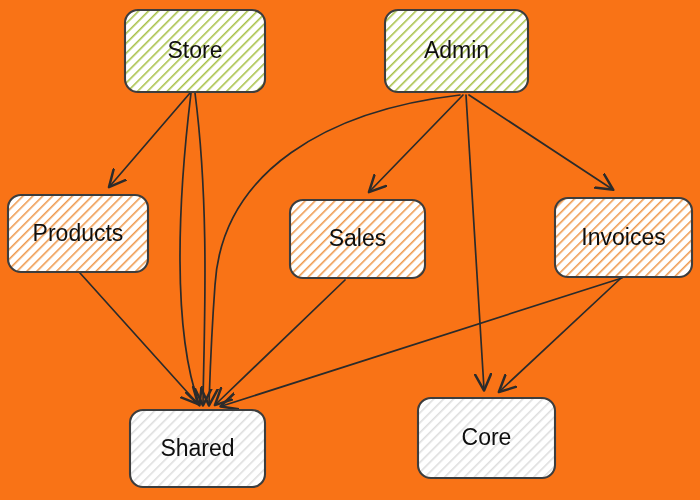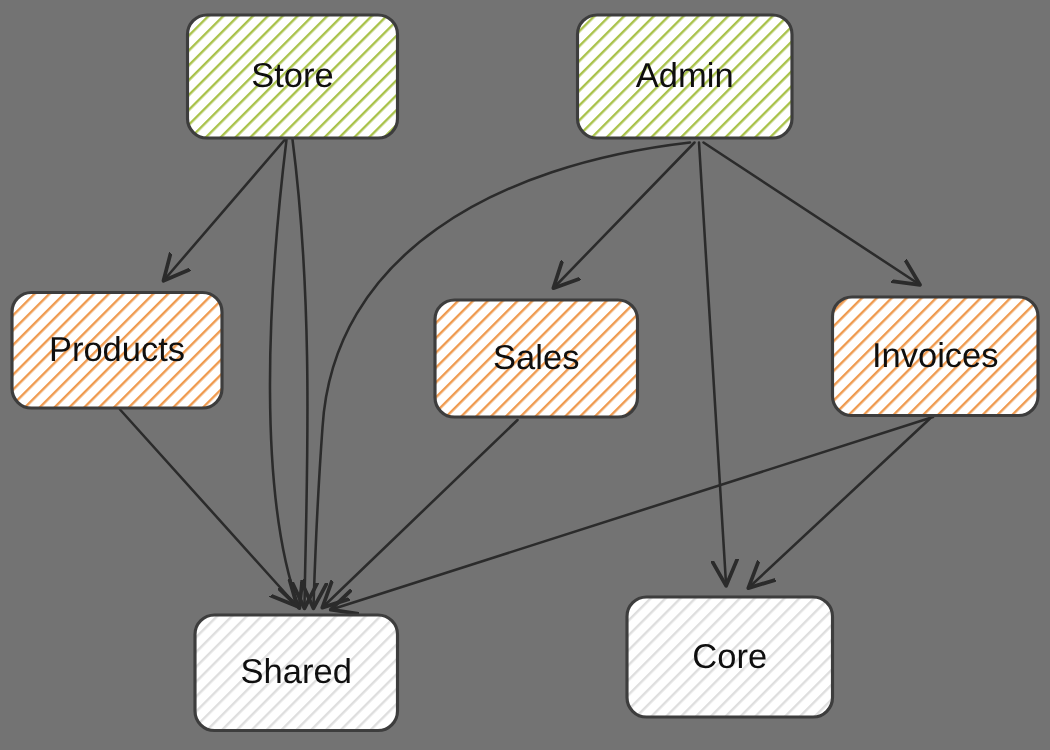--- a/index.html
+++ b/index.html
@@ -11,21 +11,21 @@
     width: 700px;
     height: 500px;
     font-family: "Liberation Sans", sans-serif;
     overflow: hidden;
     position: relative;
   }
   #diagram-root {
     position: relative;
     width: 700px;
     height: 500px;
-    background: #737373;
+    background: #f97316;
   }
   svg#graph-canvas {
     position: absolute;
     left: 0;
     top: 0;
     width: 700px;
     height: 500px;
     display: block;
   }
   .node-label {

